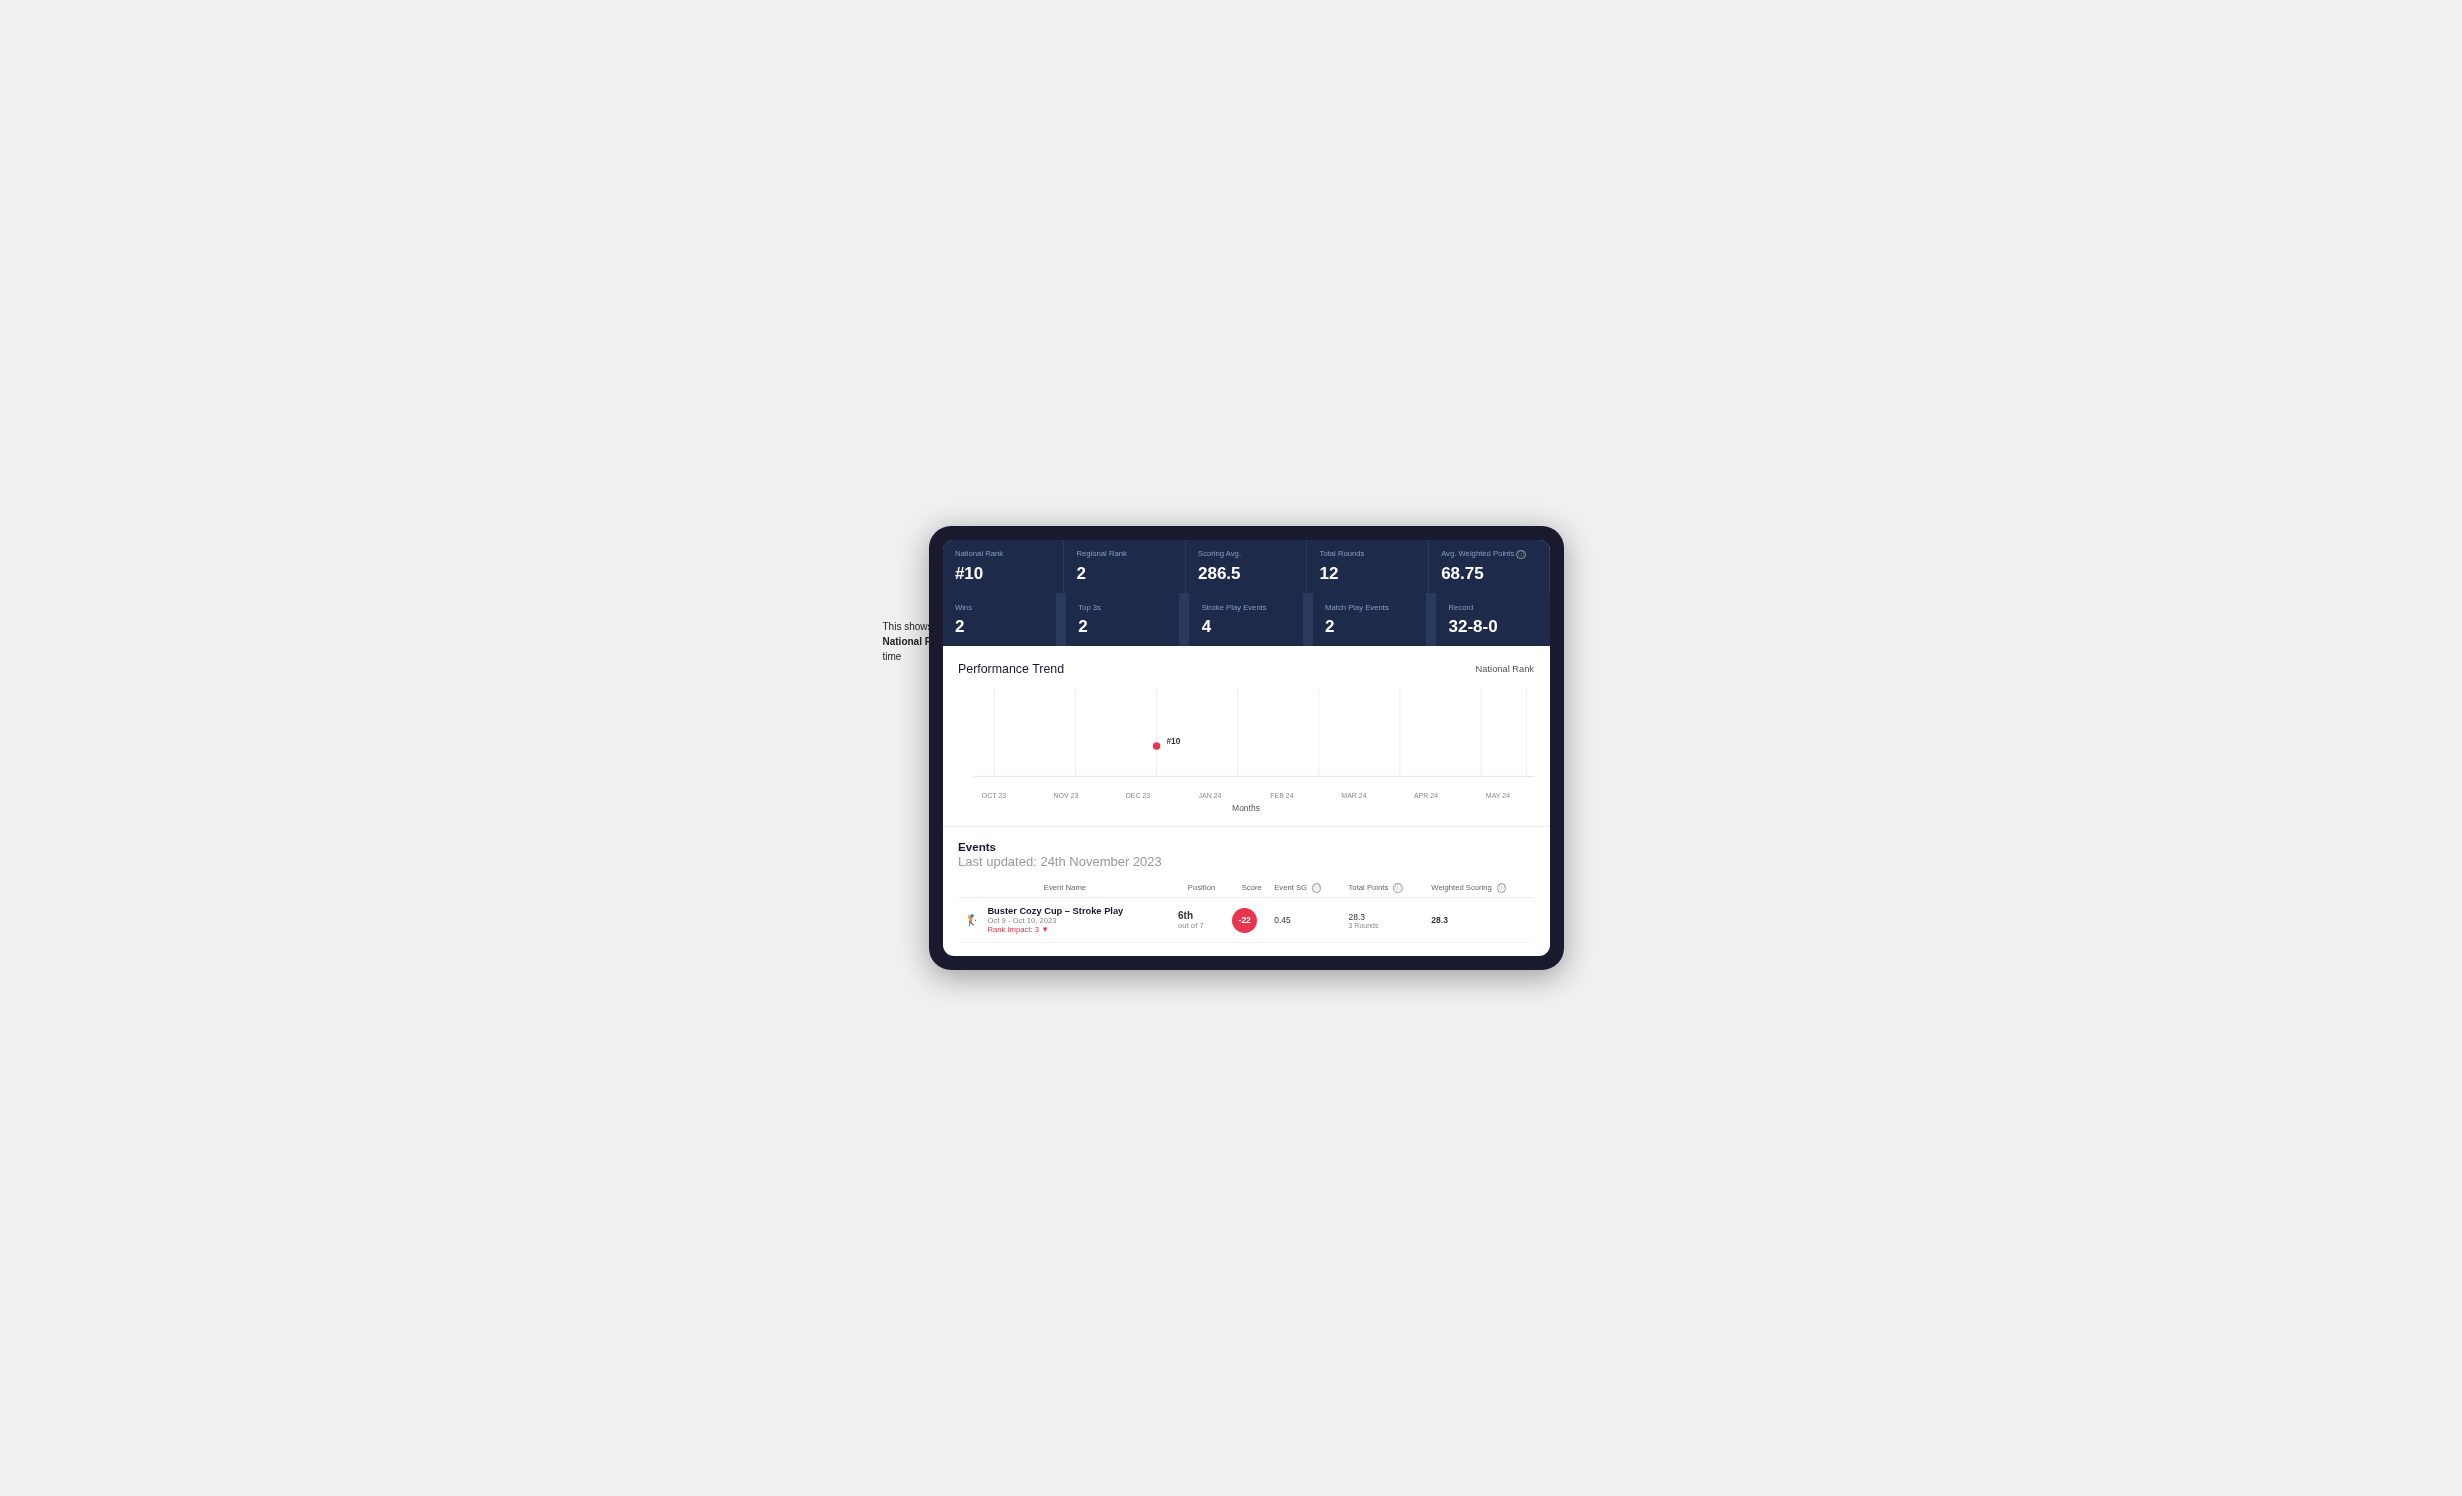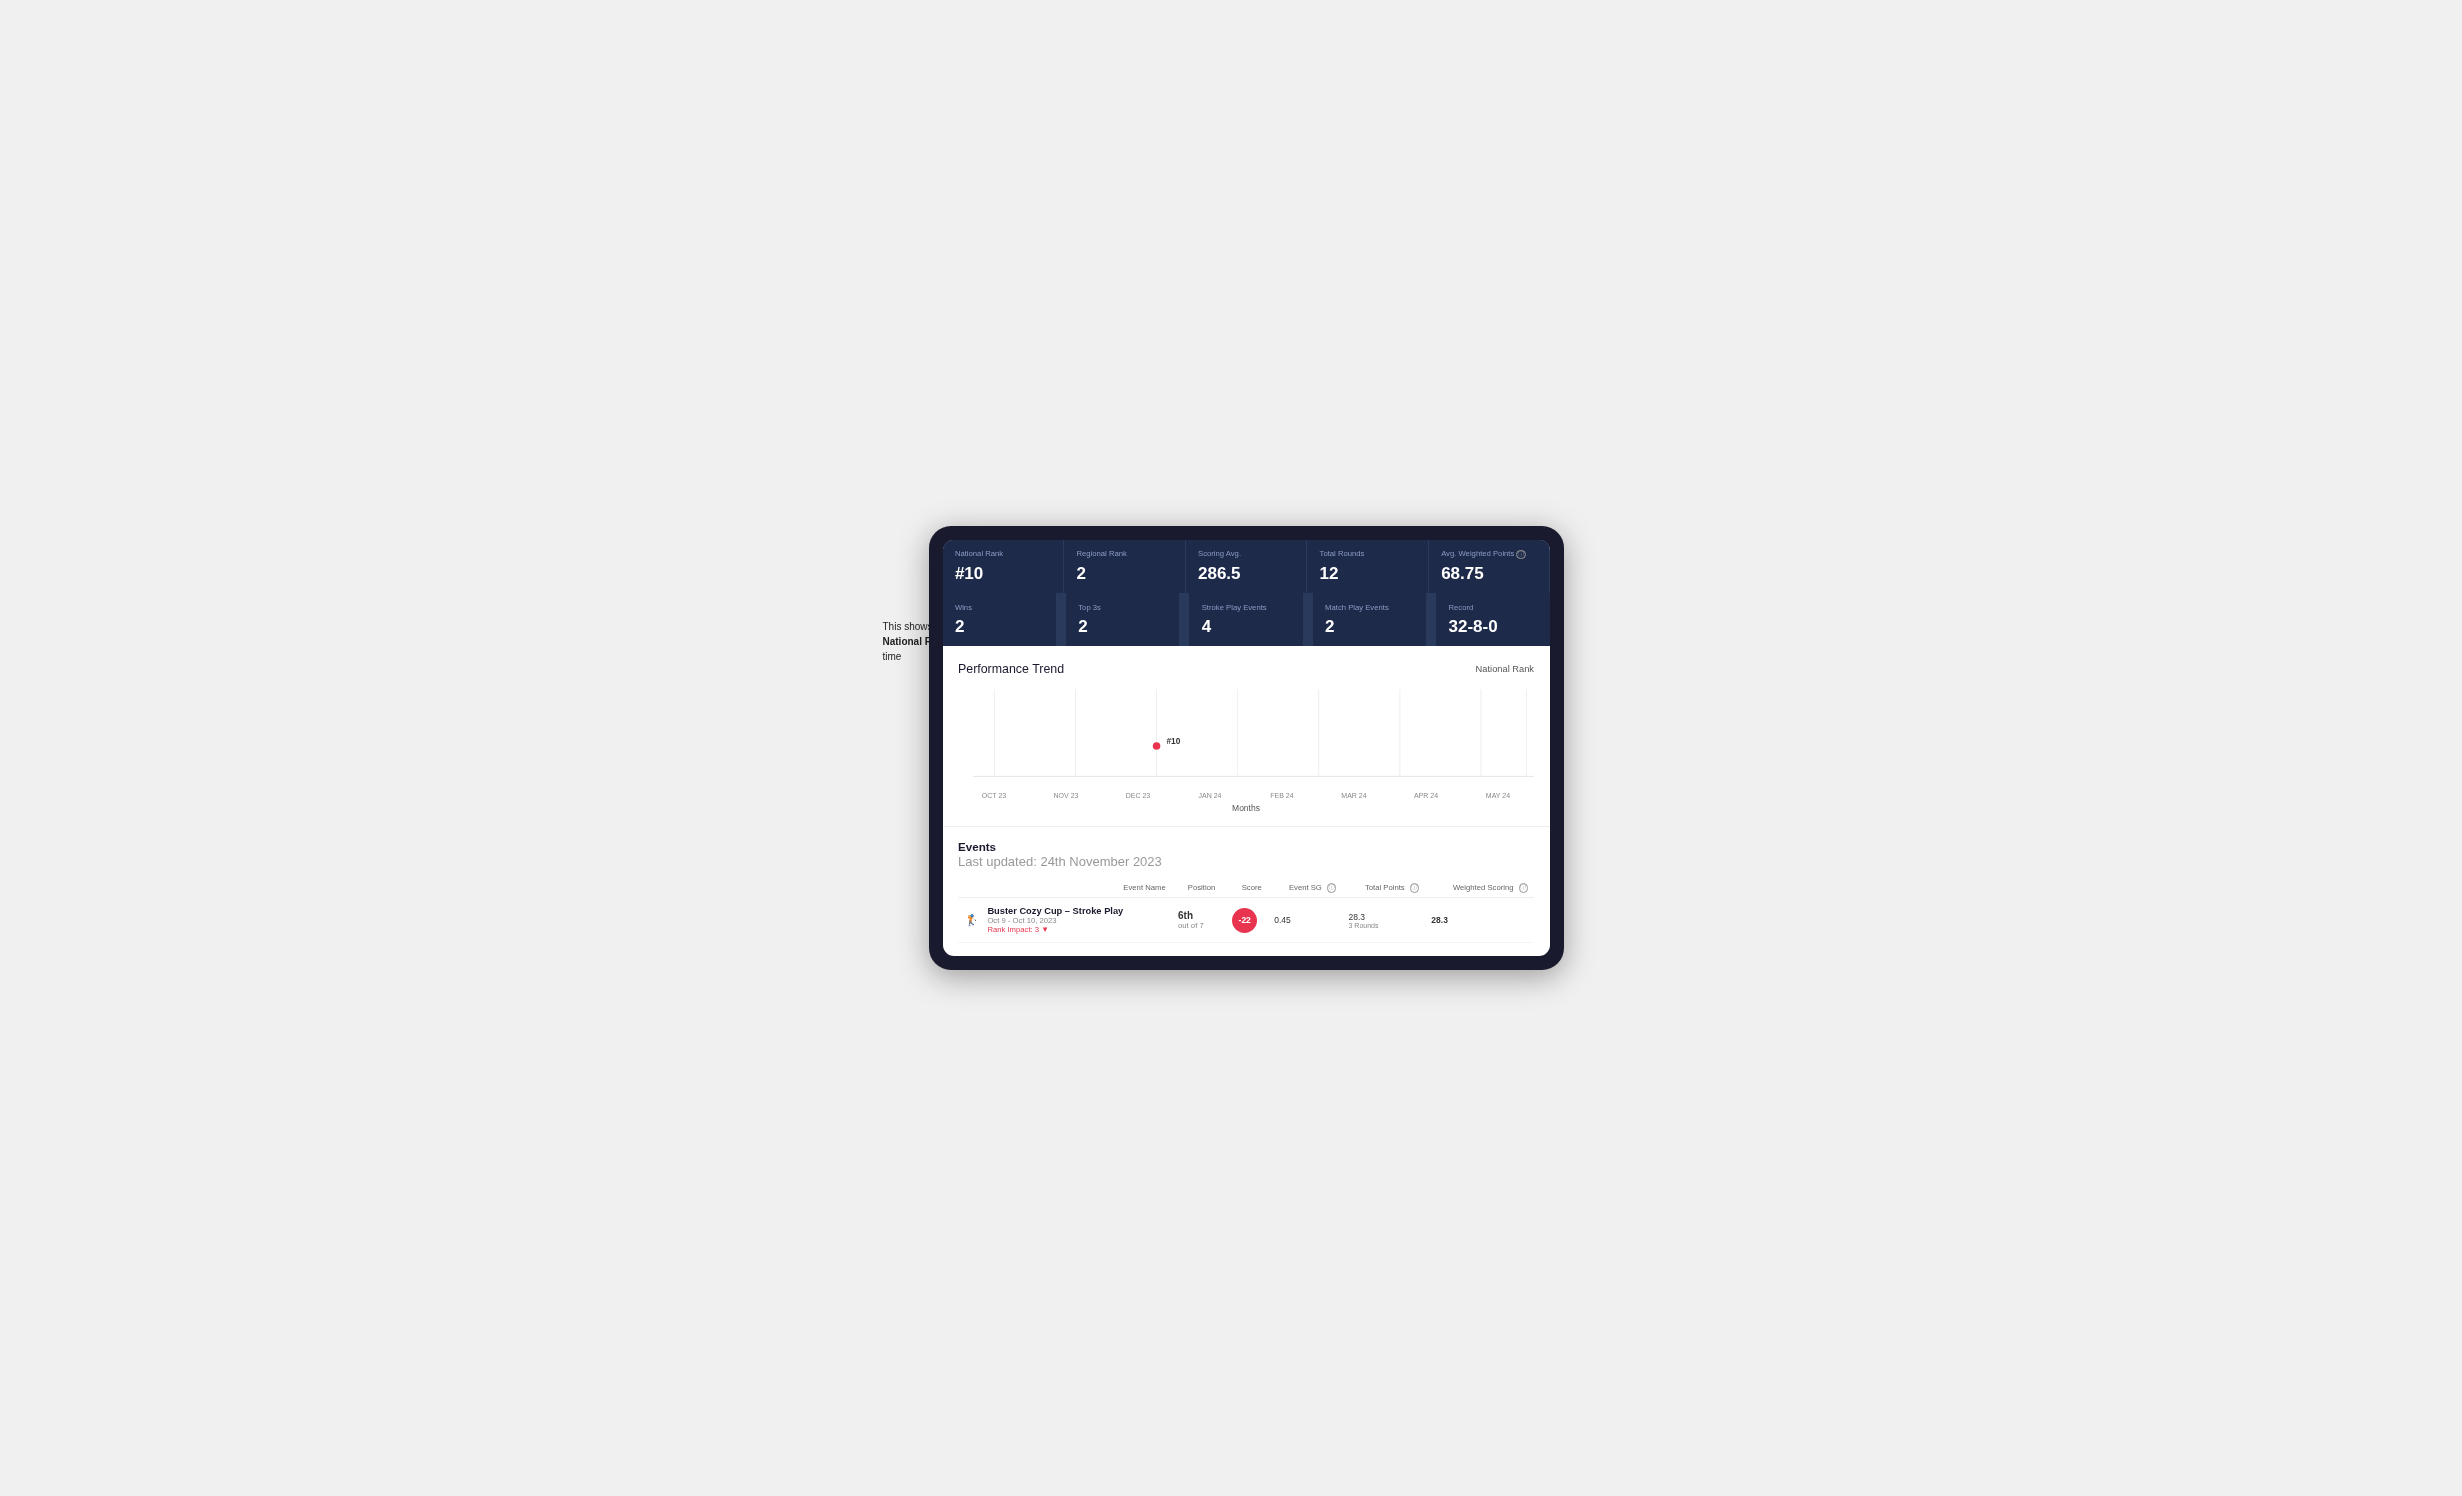--- a/index.html
+++ b/index.html
@@ -145,21 +145,21 @@
       margin-bottom: 9.3px;
       margin-top: 1.5px;
     }
     .events-table {
       width: 100%;
       border-collapse: collapse;
     }
     .events-table th {
       font-size: 7.7px;
       color: #666;
-      text-align: right;
+      text-align: center;
       padding: 4.6px 6.2px;
       border-bottom: 0.8px solid #eee;
       font-weight: 500;
     }
     .events-table th.right {
       text-align: right;
     }
     .events-table td {
       padding: 7.7px 6.2px;
       font-size: 8.5px;
@@ -207,21 +207,21 @@
       width: 25px;
       height: 25px;
       display: flex;
       align-items: center;
       justify-content: center;
       font-size: 8.5px;
       font-weight: 700;
       margin: 2px auto;
     }
     .right-align { text-align: left; }
-    .th-with-info { display: flex; align-items: center; gap: 5px; justify-content: flex-end; }
+    .th-with-info { display: flex; align-items: center; gap: 5px; }
     .info-circle {
       width: 9.3px; height: 9.3px;
       border-radius: 50%;
       border: 0.8px solid #999;
       display: inline-flex;
       align-items: center;
       justify-content: center;
       font-size: 6.2px;
       color: #999;
     }

